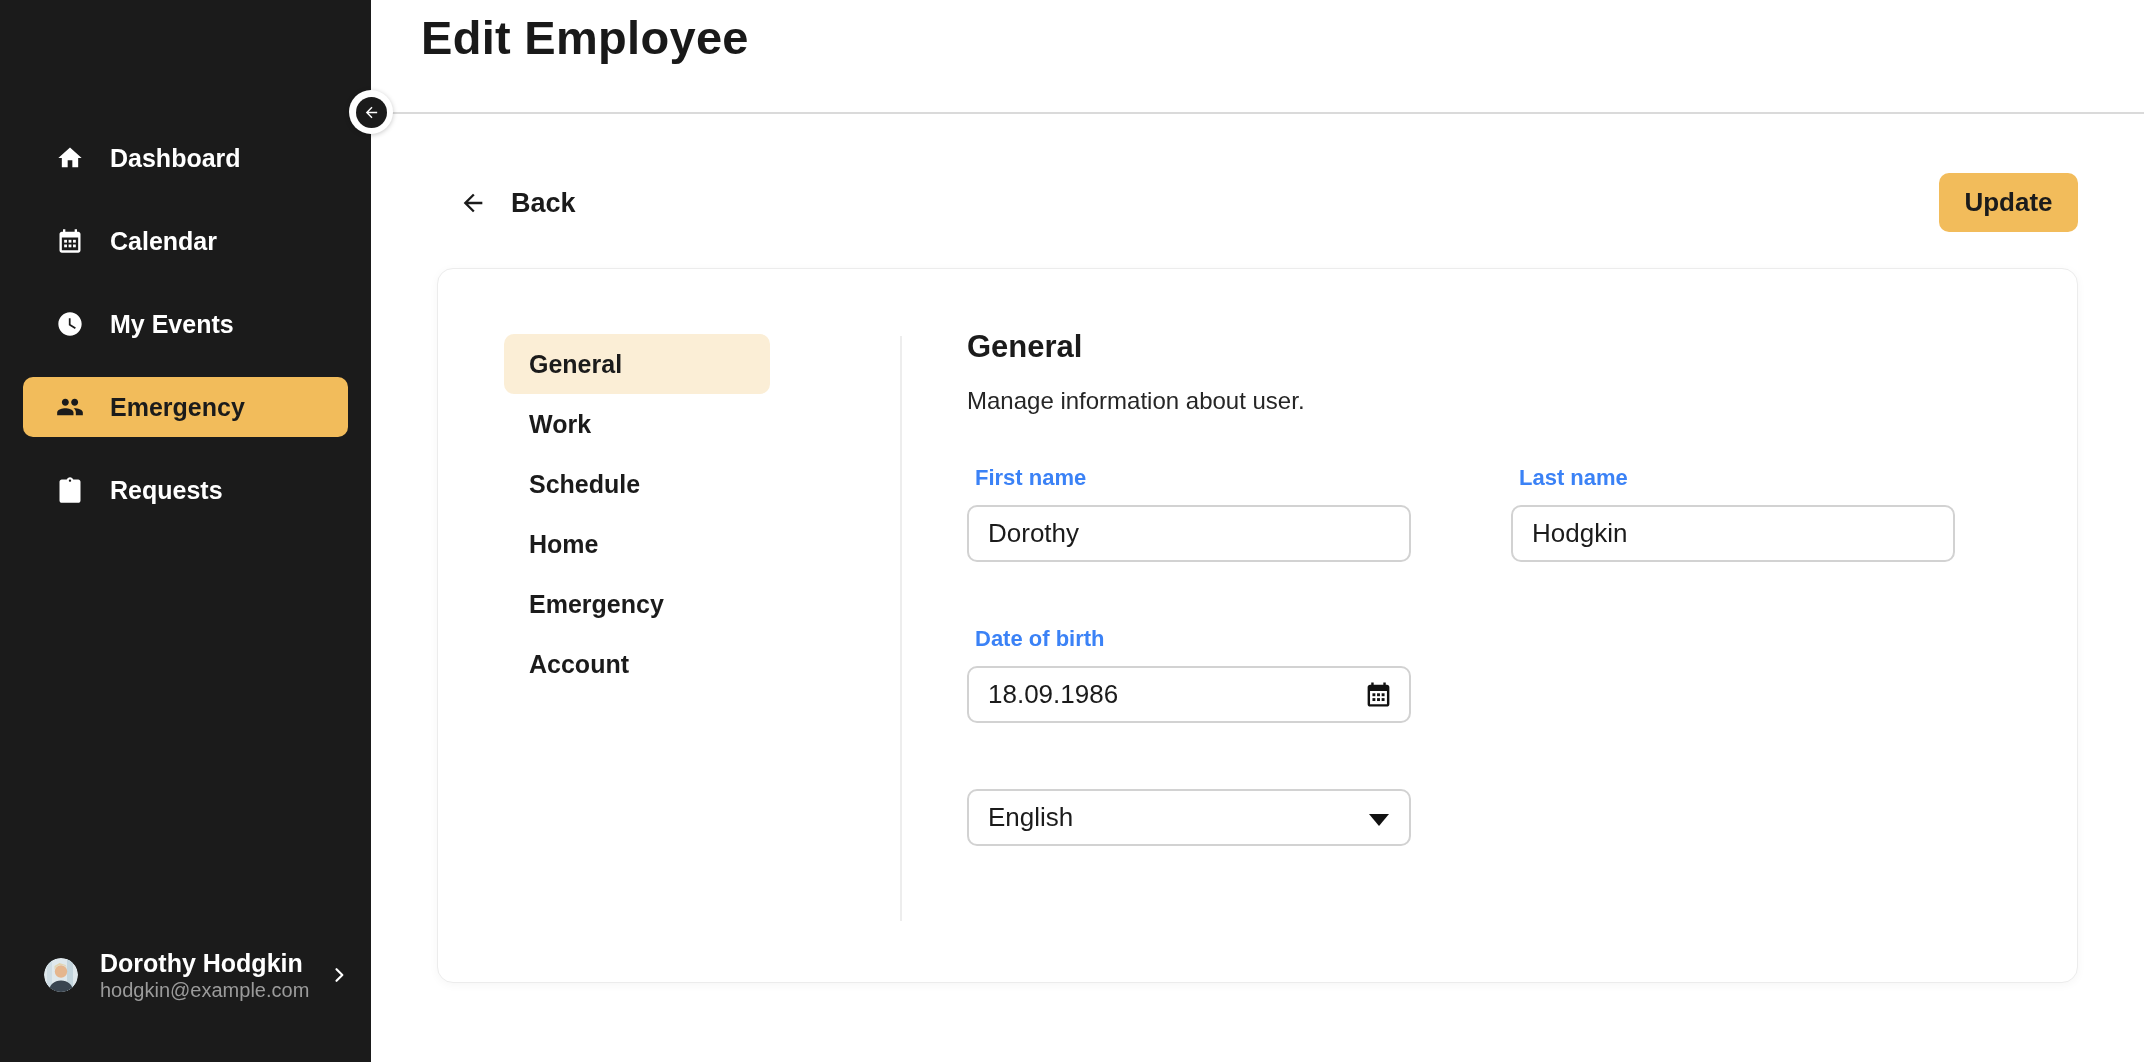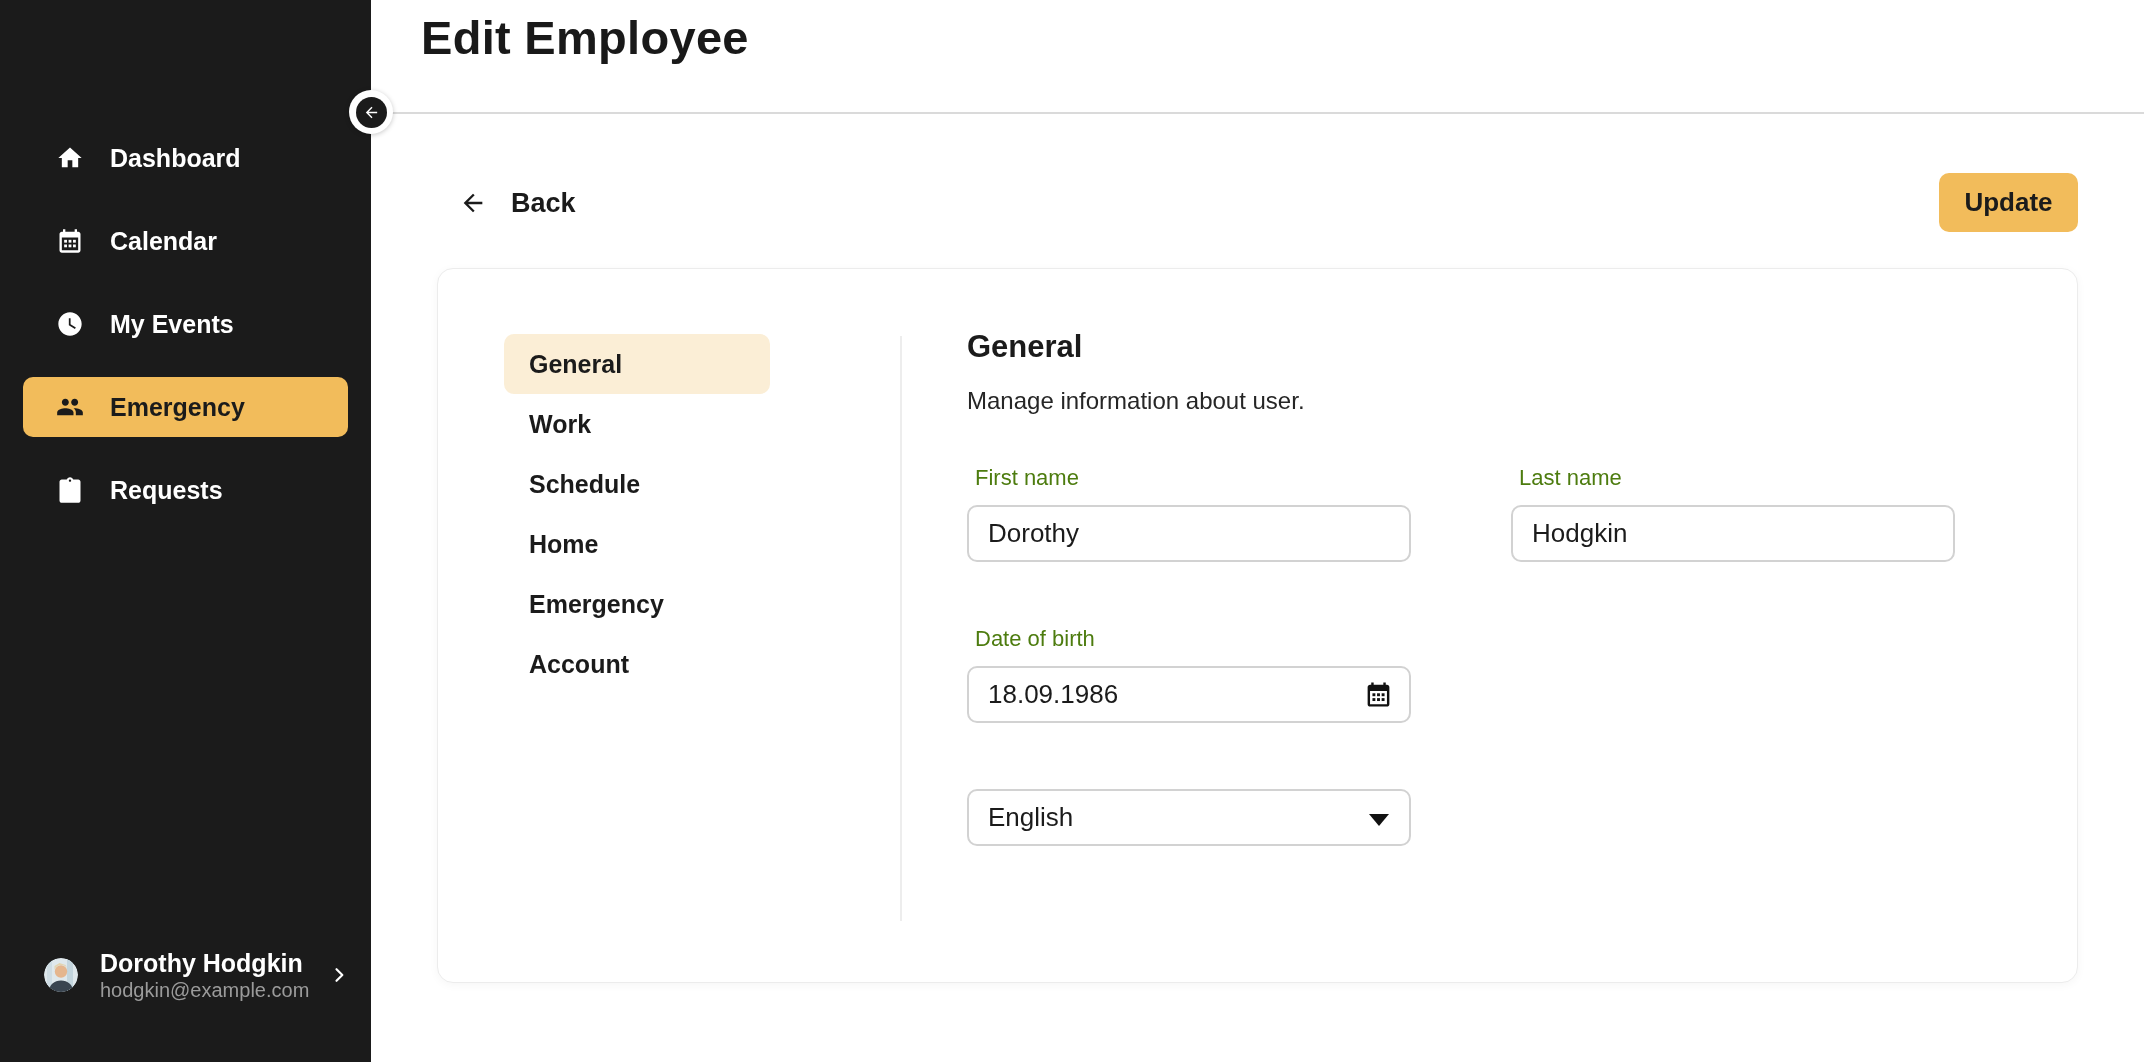--- a/index.html
+++ b/index.html
@@ -96,21 +96,21 @@
   }
   .tab.active{background:var(--accent-soft,#FBEED6);}
   .tabs-divider{position:absolute;left:462px;top:67px;height:585px;width:2px;background:#ededed;}
 
   .section-title{position:absolute;left:529px;top:60px;margin:0;font-size:31px;font-weight:700;color:#1b1b1b;}
   .section-sub{position:absolute;left:529px;top:118px;margin:0;font-size:24px;color:#262626;}
 
   .field{position:absolute;width:444px;}
   .field label{
     display:block;margin:0 0 14px 8px;
-    font-size:22px;line-height:26px;color:#4d7c0f;
+    font-size:22px;line-height:26px;color:#3b82f6;font-weight:bold;
   }
   .control-wrap{position:relative;}
   .control{
     width:444px;height:57px;border:2px solid #d2d2d2;border-radius:10px;
     background:#fff;font-family:inherit;font-size:26px;color:#1b1b1b;
     padding:0 48px 0 19px;outline:none;
   }
   .select{display:flex;align-items:center;cursor:pointer;}
   .caret{
     position:absolute;right:22px;top:25px;width:0;height:0;

